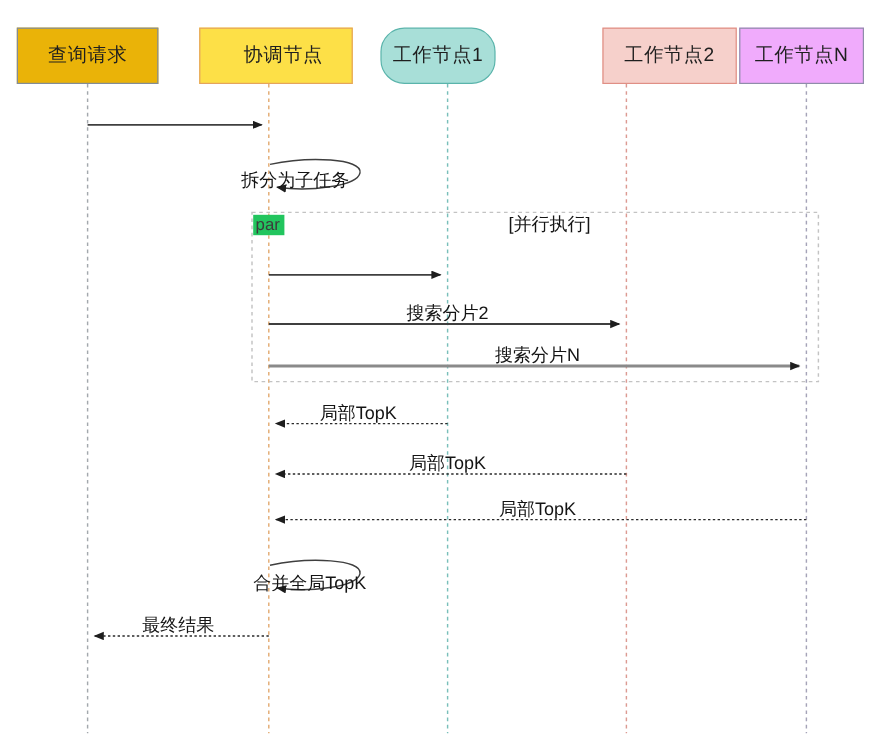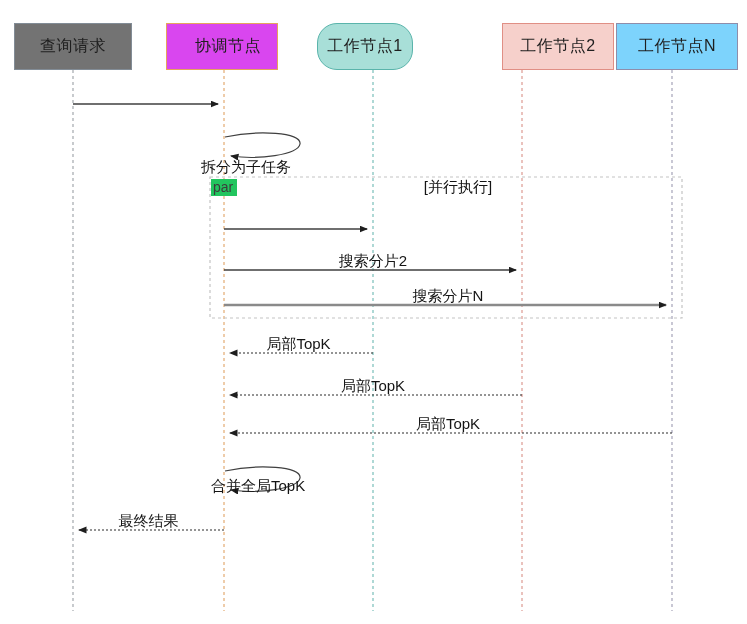--- a/index.html
+++ b/index.html
@@ -10,25 +10,25 @@
     font-family:"Liberation Sans","DejaVu Sans",sans-serif;
     overflow:hidden;
   }
   .layer{position:absolute;left:0;top:0;width:747px;height:624px;}
   .actor{
     position:absolute;top:23px;height:47px;
     display:flex;align-items:center;justify-content:center;
     font-size:16px;color:#1f1f1f;letter-spacing:0.5px;
     border:1px solid;box-sizing:border-box;
   }
-  .actor-query   {left:14px; width:118px;background:#737373;border-color:#828c96;}
-  .actor-coord   {left:166px;width:112px;background:#d946ef;border-color:#e5a45c;padding-left:12px;}
+  .actor-query   {left:14px; width:118px;background:#eab308;border-color:#828c96;}
+  .actor-coord   {left:166px;width:128px;background:#fde047;border-color:#e5a45c;padding-left:12px;}
   .actor-worker1 {left:317px;width:96px;background:#a8dfd8;border-color:#5ab4ab;border-radius:20px;}
   .actor-worker2 {left:466px;width:112px;background:#f6d0cb;border-color:#e08f85;margin-left:36px;}
-  .actor-workerN {left:616px;width:122px;background:#7dd3fc;border-color:#8f8daa;}
+  .actor-workerN {left:616px;width:104px;background:#f0abfc;border-color:#8f8daa;}
   .msg-label{
     position:absolute;
     font-size:15px;color:#141414;
     text-align:center;
     pointer-events:none;
     white-space:nowrap;
   }
   .msg-label.left-align{text-align:left;}
   .par-operator{
     position:absolute;left:211px;top:179px;
@@ -92,21 +92,21 @@
     <span>工作节点2</span>
   </div>
   <div class="actor actor-workerN">
     <span>工作节点N</span>
   </div>
 
   <div class="par-operator">par</div>
   <div class="par-condition">[并行执行]</div>
 
 
-  <div class="msg-label left-align" style="left:201px;top:158px;">拆分为子任务</div>
+  <div class="msg-label left-align" style="left:201px;top:141px;">拆分为子任务</div>
 
 
   <div class="msg-label" style="left:224px;width:298px;top:252px;">搜索分片2</div>
 
   <div class="msg-label" style="left:224px;width:448px;top:287px;">搜索分片N</div>
 
   <div class="msg-label" style="left:224px;width:149px;top:335px;">局部TopK</div>
 
   <div class="msg-label" style="left:224px;width:298px;top:377px;">局部TopK</div>
 

